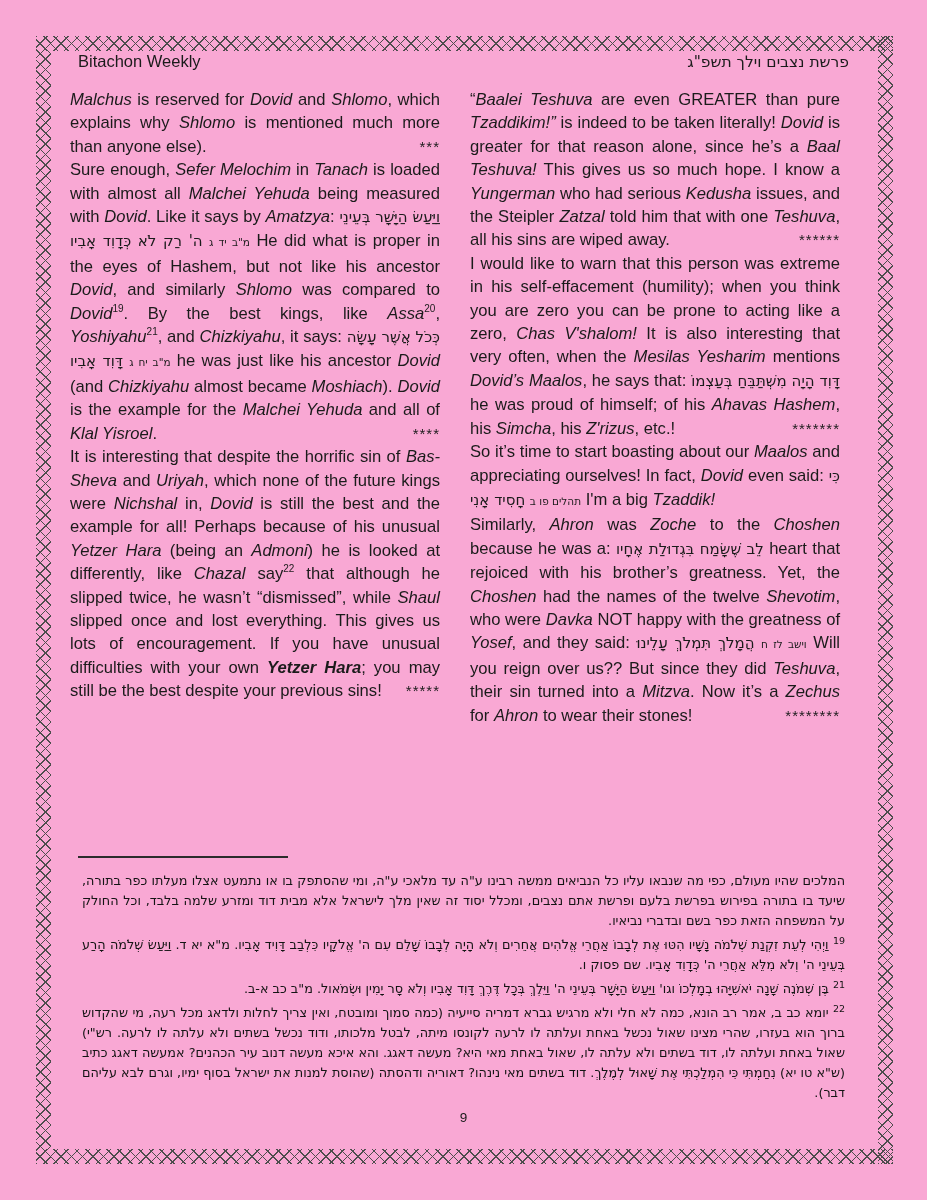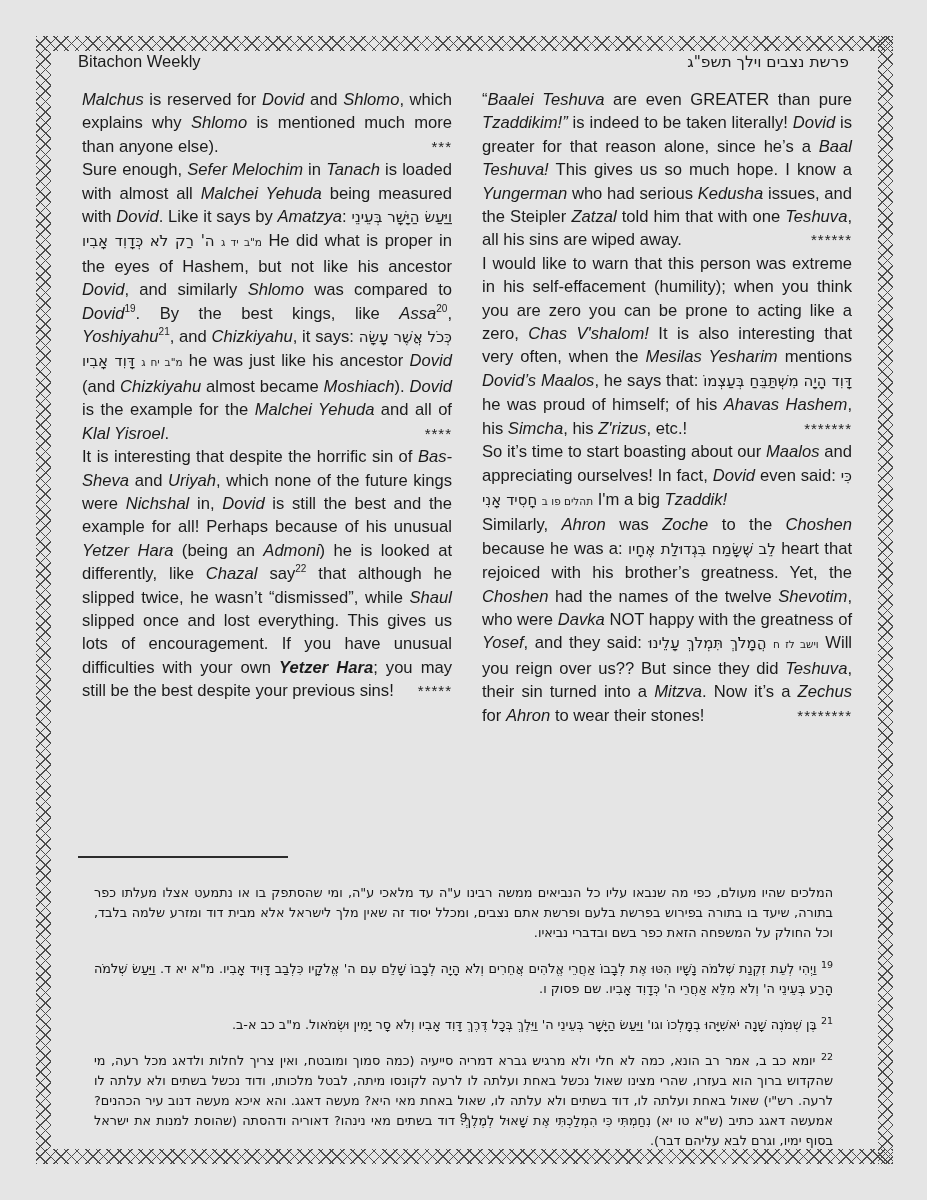--- a/index.html
+++ b/index.html
@@ -1,55 +1,55 @@
 <!DOCTYPE html>
 <html><head>
 <meta charset="utf-8">
 <style>
   html,body{margin:0;padding:0;background:#fff;}
   .page{
-    position:relative;width:927px;height:1200px;background:#e5e5e5;
+    position:relative;width:927px;height:1200px;background:#f9a8d4;
     font-family:"Liberation Sans",sans-serif;color:#1b1b1b;overflow:hidden;
   }
   
   .stitch{
     position:absolute;
     background-image:
       repeating-linear-gradient(45deg,  #4d4d4d 0px, #4d4d4d 1.1px, transparent 1.1px, transparent 7.5px),
       repeating-linear-gradient(135deg, #4d4d4d 0px, #4d4d4d 1.1px, transparent 1.1px, transparent 7.5px);
   }
   .b-top{left:36px;top:36px;width:857px;height:15px;}
   .b-bottom{left:36px;top:1149px;width:857px;height:15px;}
   .b-left{left:36px;top:36px;width:15px;height:1128px;}
   .b-right{left:878px;top:36px;width:15px;height:1128px;}
 
   .header{position:absolute;left:78px;top:52px;width:771px;display:flex;justify-content:space-between;align-items:baseline;}
   .header-left{font-size:16.5px;}
   .header-right{font-family:"DejaVu Sans",sans-serif;font-size:15.5px;direction:rtl;}
 
-  .columns{position:absolute;left:82px;top:88px;width:771px;display:flex;gap:30px;}
+  .columns{position:absolute;left:70px;top:88px;width:771px;display:flex;gap:30px;}
   .col{width:370px;text-align:justify;font-size:16.6px;line-height:23.4px;}
   .col p{margin:0;}
 
   .seg-n{}
   .seg-i{font-style:italic;}
   .seg-b{font-weight:400;}
   .seg-bi{font-weight:700;font-style:italic;}
   .seg-h{font-family:"DejaVu Sans",sans-serif;font-size:15px;}
   .seg-hc{font-family:"DejaVu Sans",sans-serif;font-size:10.5px;}
   sup.seg-sup{font-size:10px;line-height:0;vertical-align:super;}
   .seg-stars{float:right;letter-spacing:1px;font-size:15px;}
 
   .fn-sep{position:absolute;left:78px;top:856px;width:210px;height:0;border-top:2px solid #2c2c2c;}
   .footnotes{
     position:absolute;left:78px;top:867px;width:771px;
     direction:rtl;text-align:justify;
     font-family:"DejaVu Sans",sans-serif;font-size:12.8px;line-height:20px;color:#141414;
   }
-  .footnotes p{margin:16px;}
+  .footnotes p{margin:4px;}
   .footnotes sup.seg-sup{font-size:9.5px;}
 
   .page-num{position:absolute;left:0;top:1110px;width:100%;text-align:center;font-size:13.5px;}
 </style>
 </head>
 <body>
 
 <div class="page">
 
   <div class="stitch b-top"></div>

